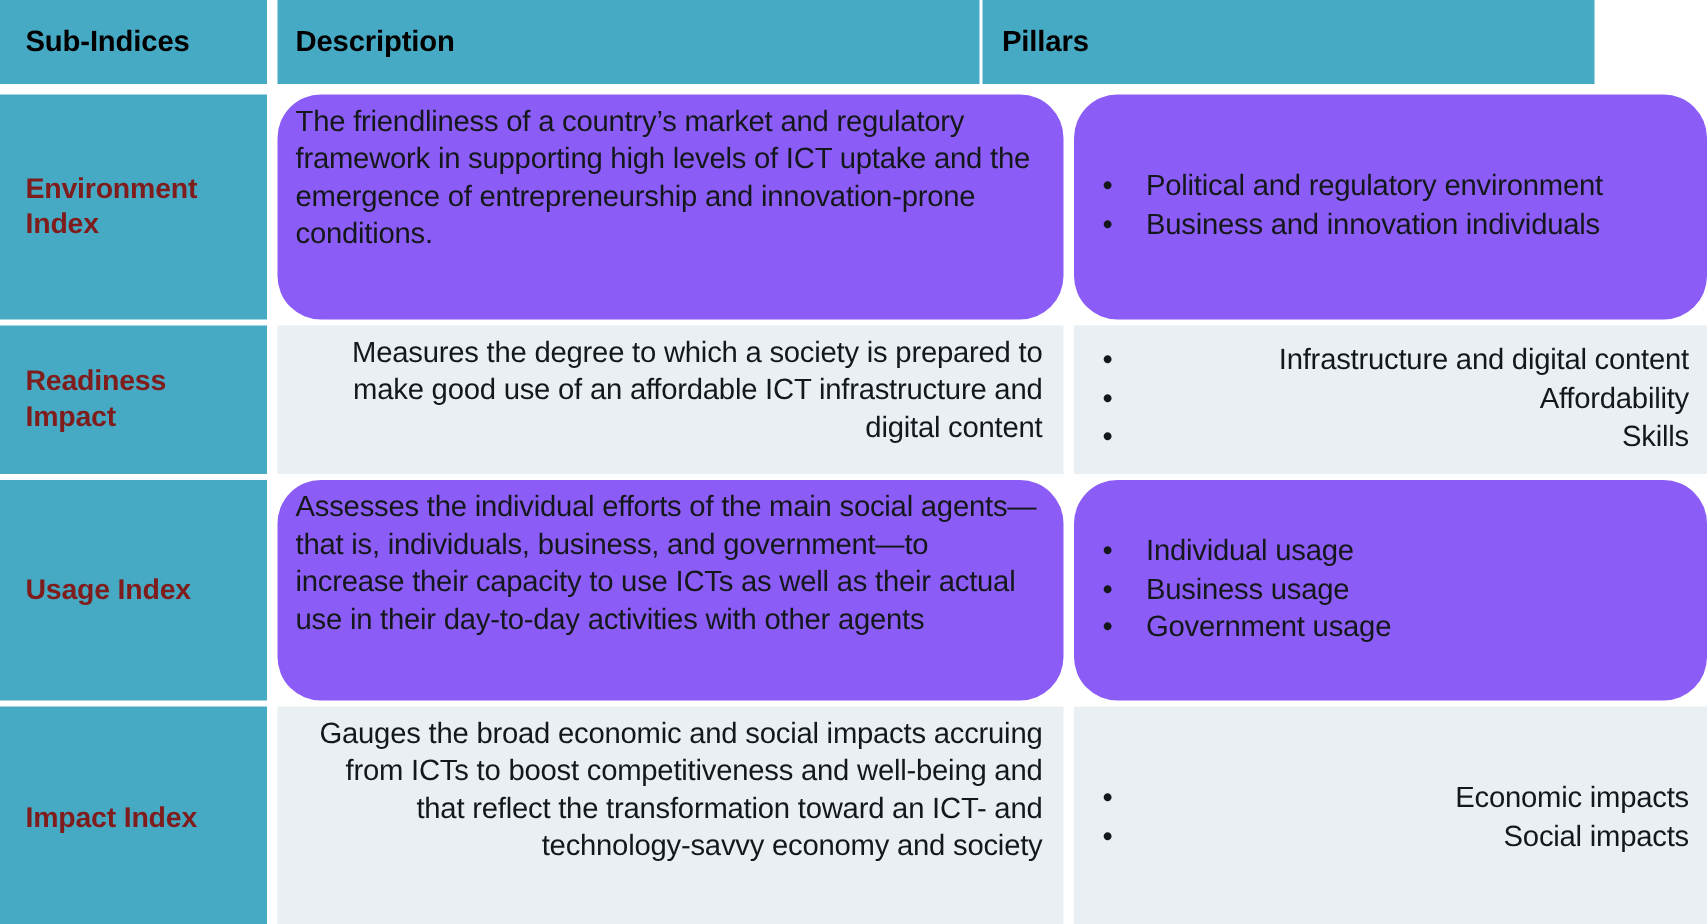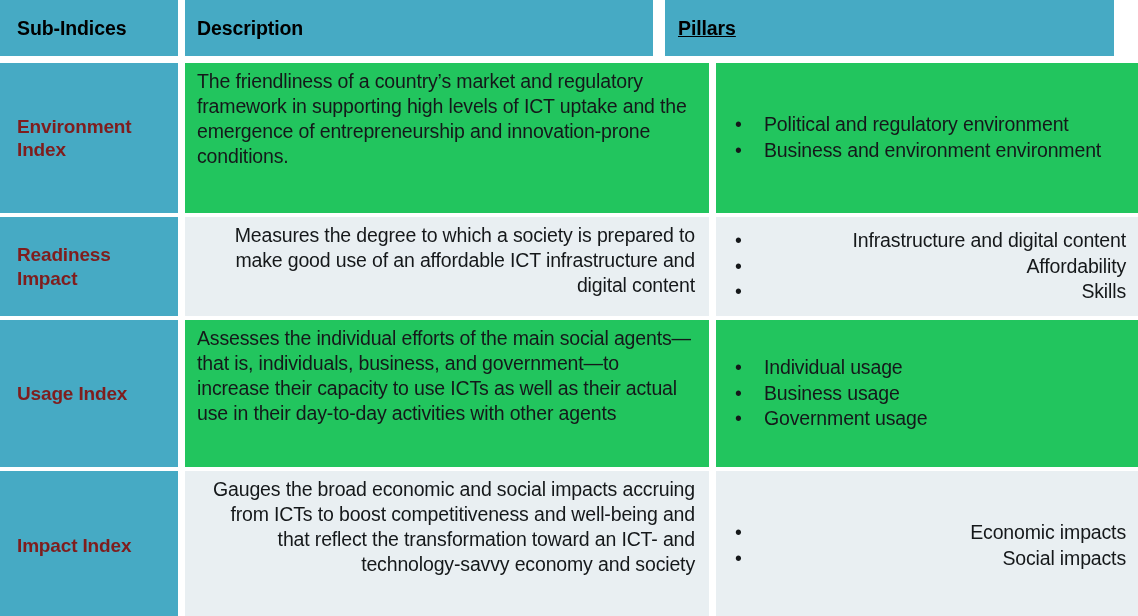--- a/index.html
+++ b/index.html
@@ -44,21 +44,21 @@
     box-sizing: border-box;
   }
   .header-cell .htext {
     font-size: 19.5px;
     font-weight: bold;
     color: #000000;
     letter-spacing: -0.1px;
   }
   .h-col1 { width: 178px; padding-left: 17px; }
   .h-col2 { width: 468px; margin-left: 7px; padding-left: 12px; }
-  .h-col3 { width: 449px; margin-left: 12px; padding-left: 13px; text-decoration: underline; }
+  .h-col3 { width: 408px; margin-left: 2px; padding-left: 13px; }
 
   
   .row {
     display: flex;
     box-sizing: border-box;
     margin-bottom: 4px;
   }
   .row:last-child { margin-bottom: 0; }
 
   .row-1 { height: 150px; flex: 0 0 150px; }
@@ -123,21 +123,21 @@
   .pillar-item .bullet {
     position: absolute;
     left: 6px;
     top: 0;
     font-size: 19.5px;
     line-height: 1.28;
     color: #15181a;
   }
 
   
-  .bg-a { background: #22c55e; }
+  .bg-a { background: #8b5cf6; border-radius: 29px; }
   .bg-b { background: #e9eff2; text-align: right; }
 
   
   .desc-top { justify-content: flex-start; }
 </style>
 </head>
 <body>
 
 <div class="table-wrap">
   <div class="table">
@@ -162,21 +162,21 @@
         <span class="dtext">The friendliness of a country’s market and regulatory framework in supporting high levels of ICT uptake and the emergence of entrepreneurship and innovation-prone conditions.</span>
       </div>
       <div class="cell cell-pillars bg-a">
         <ul class="pillar-list">
           <li class="pillar-item">
             <span class="bullet">•</span>
             <span>Political and regulatory environment</span>
           </li>
           <li class="pillar-item">
             <span class="bullet">•</span>
-            <span>Business and environment environment</span>
+            <span>Business and innovation individuals</span>
           </li>
         </ul>
       </div>
     </div>
 
     <div class="row row-2">
       <div class="cell cell-label">
         <span class="ltext">Readiness Impact</span>
       </div>
       <div class="cell cell-desc bg-b desc-top">

